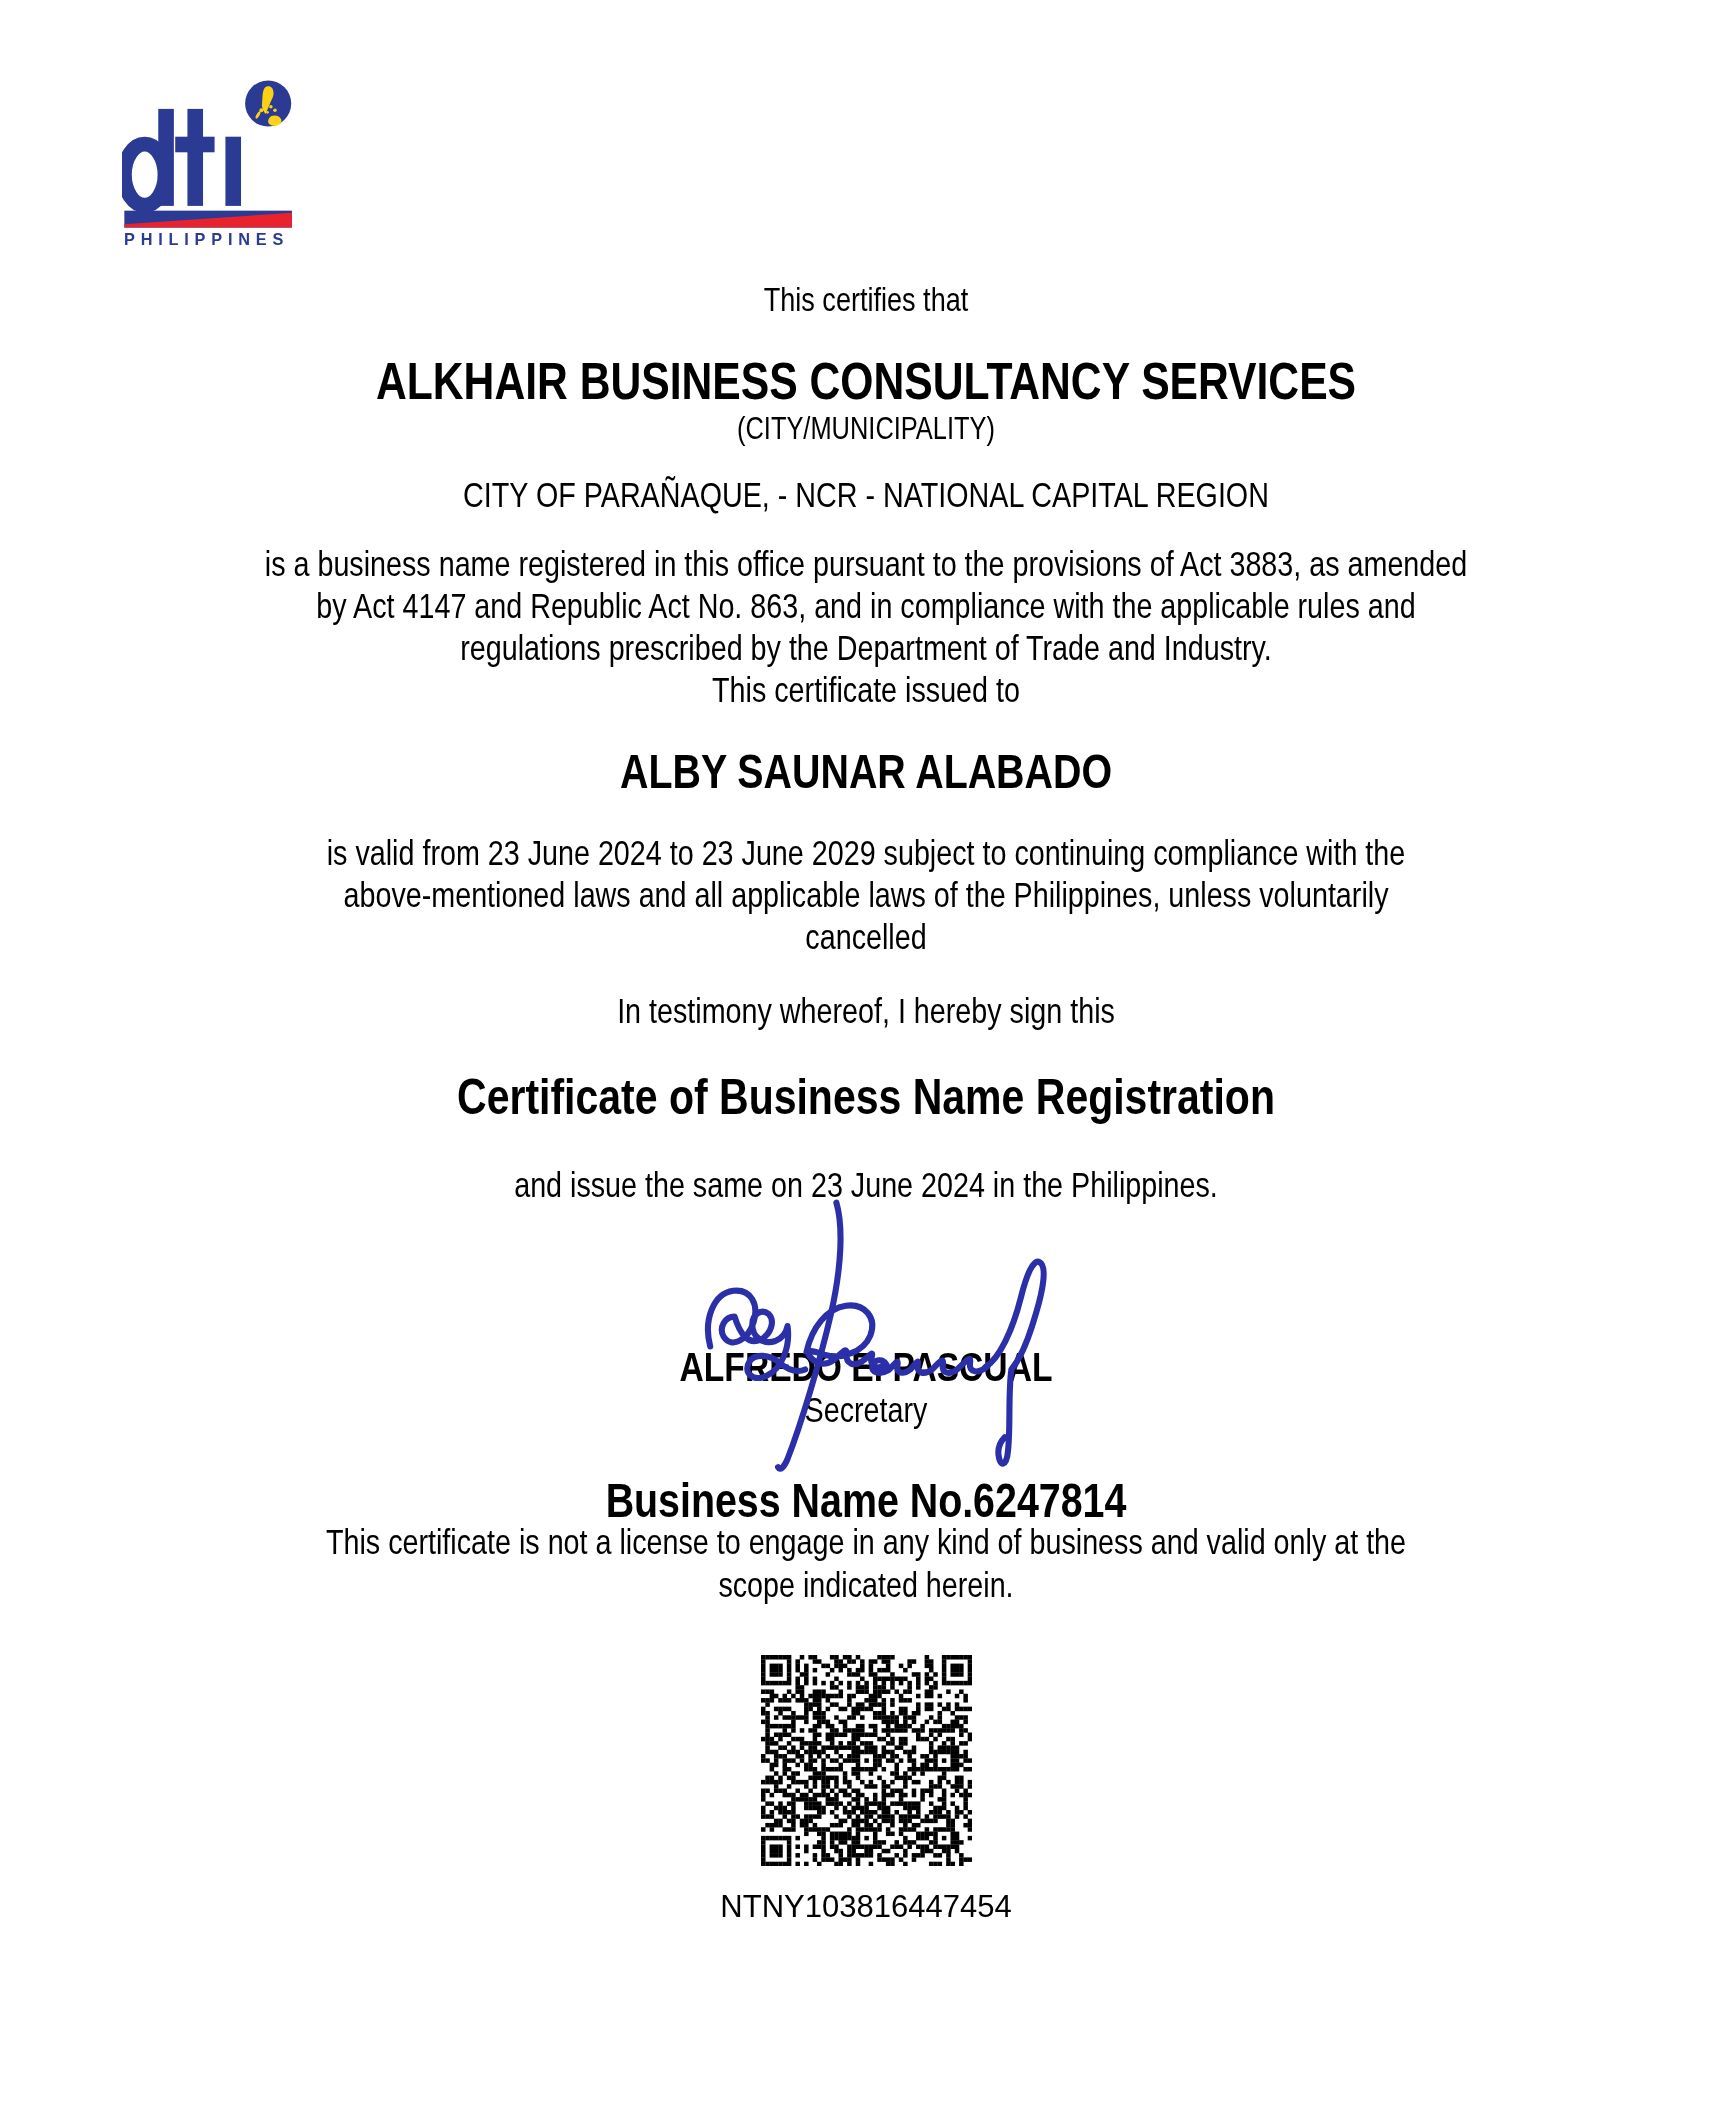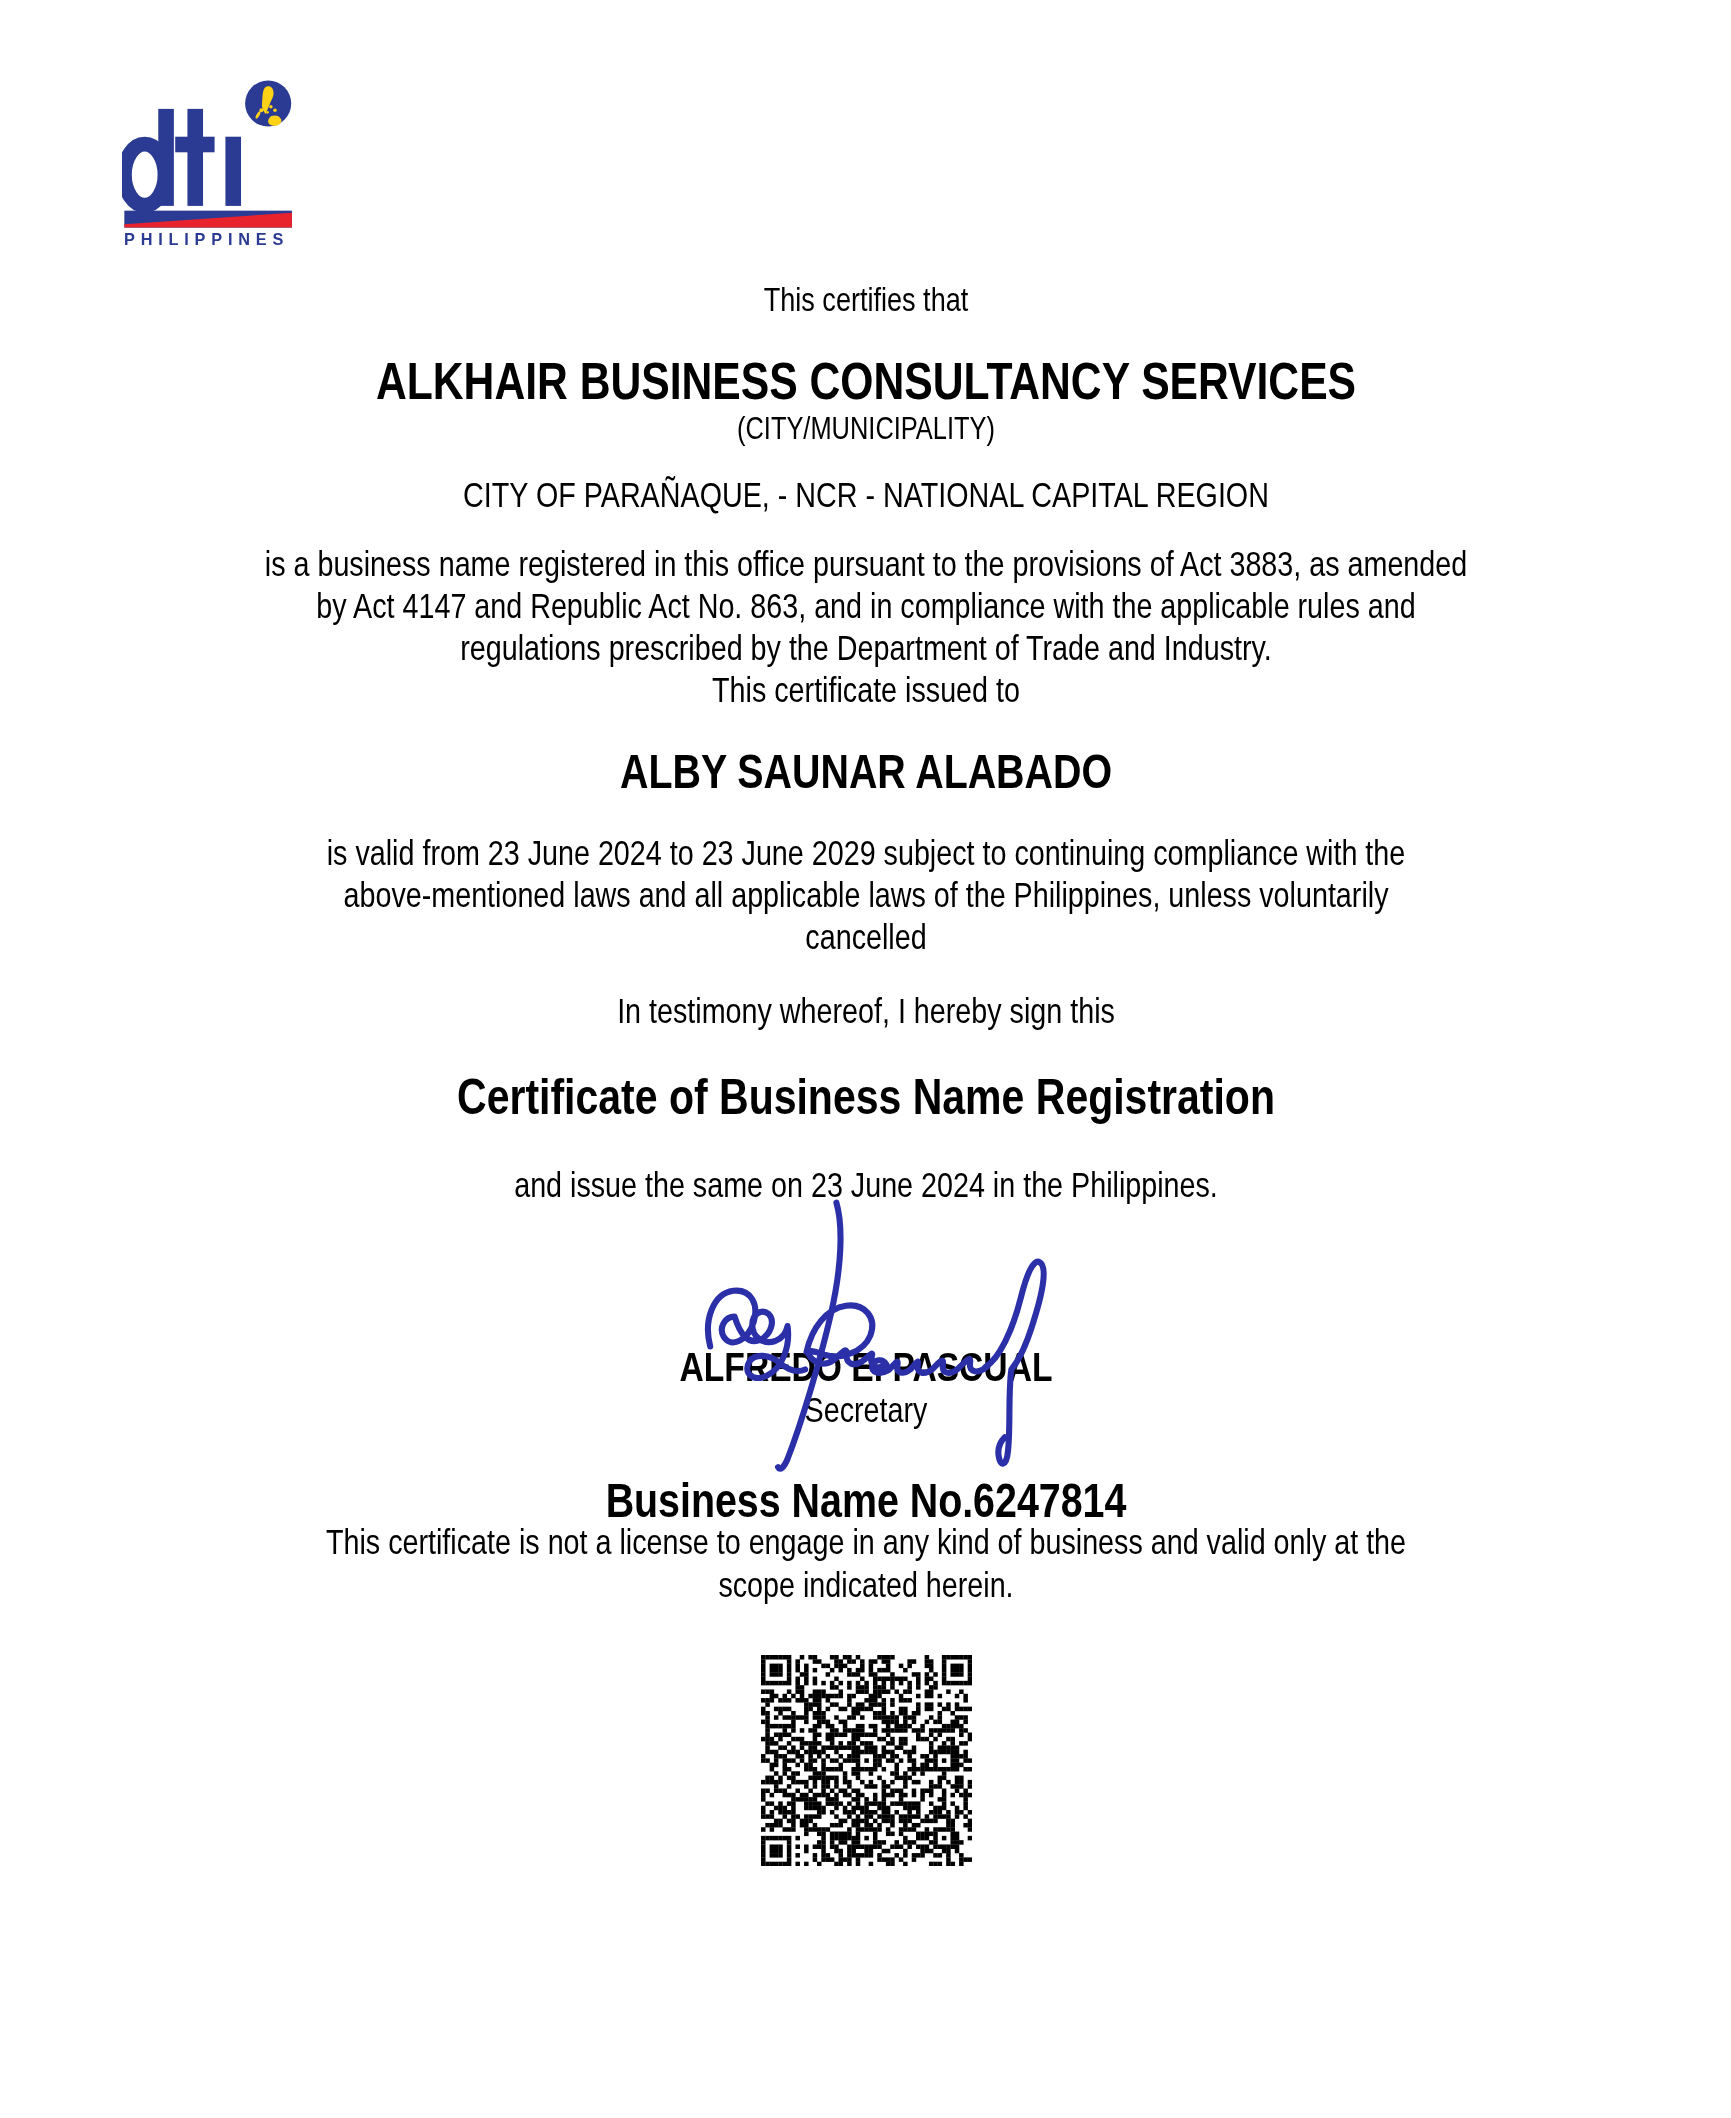--- a/index.html
+++ b/index.html
@@ -1338,15 +1338,16 @@
       <rect x="189.80" y="303.67" width="6.63" height="6.63" fill="#000"></rect>
       <rect x="208.78" y="303.67" width="6.63" height="6.63" fill="#000"></rect>
       <rect x="246.73" y="303.67" width="6.63" height="6.63" fill="#000"></rect>
       <rect x="253.06" y="303.67" width="6.63" height="6.63" fill="#000"></rect>
       <rect x="259.39" y="303.67" width="6.63" height="6.63" fill="#000"></rect>
       <rect x="272.04" y="303.67" width="6.63" height="6.63" fill="#000"></rect>
       <rect x="278.37" y="303.67" width="6.63" height="6.63" fill="#000"></rect>
       <rect x="291.02" y="303.67" width="6.63" height="6.63" fill="#000"></rect>
     </svg>
 
+  <div class="line t-code">NTNY103816447454</div>
 
 </div>
 
 
 </body></html>

